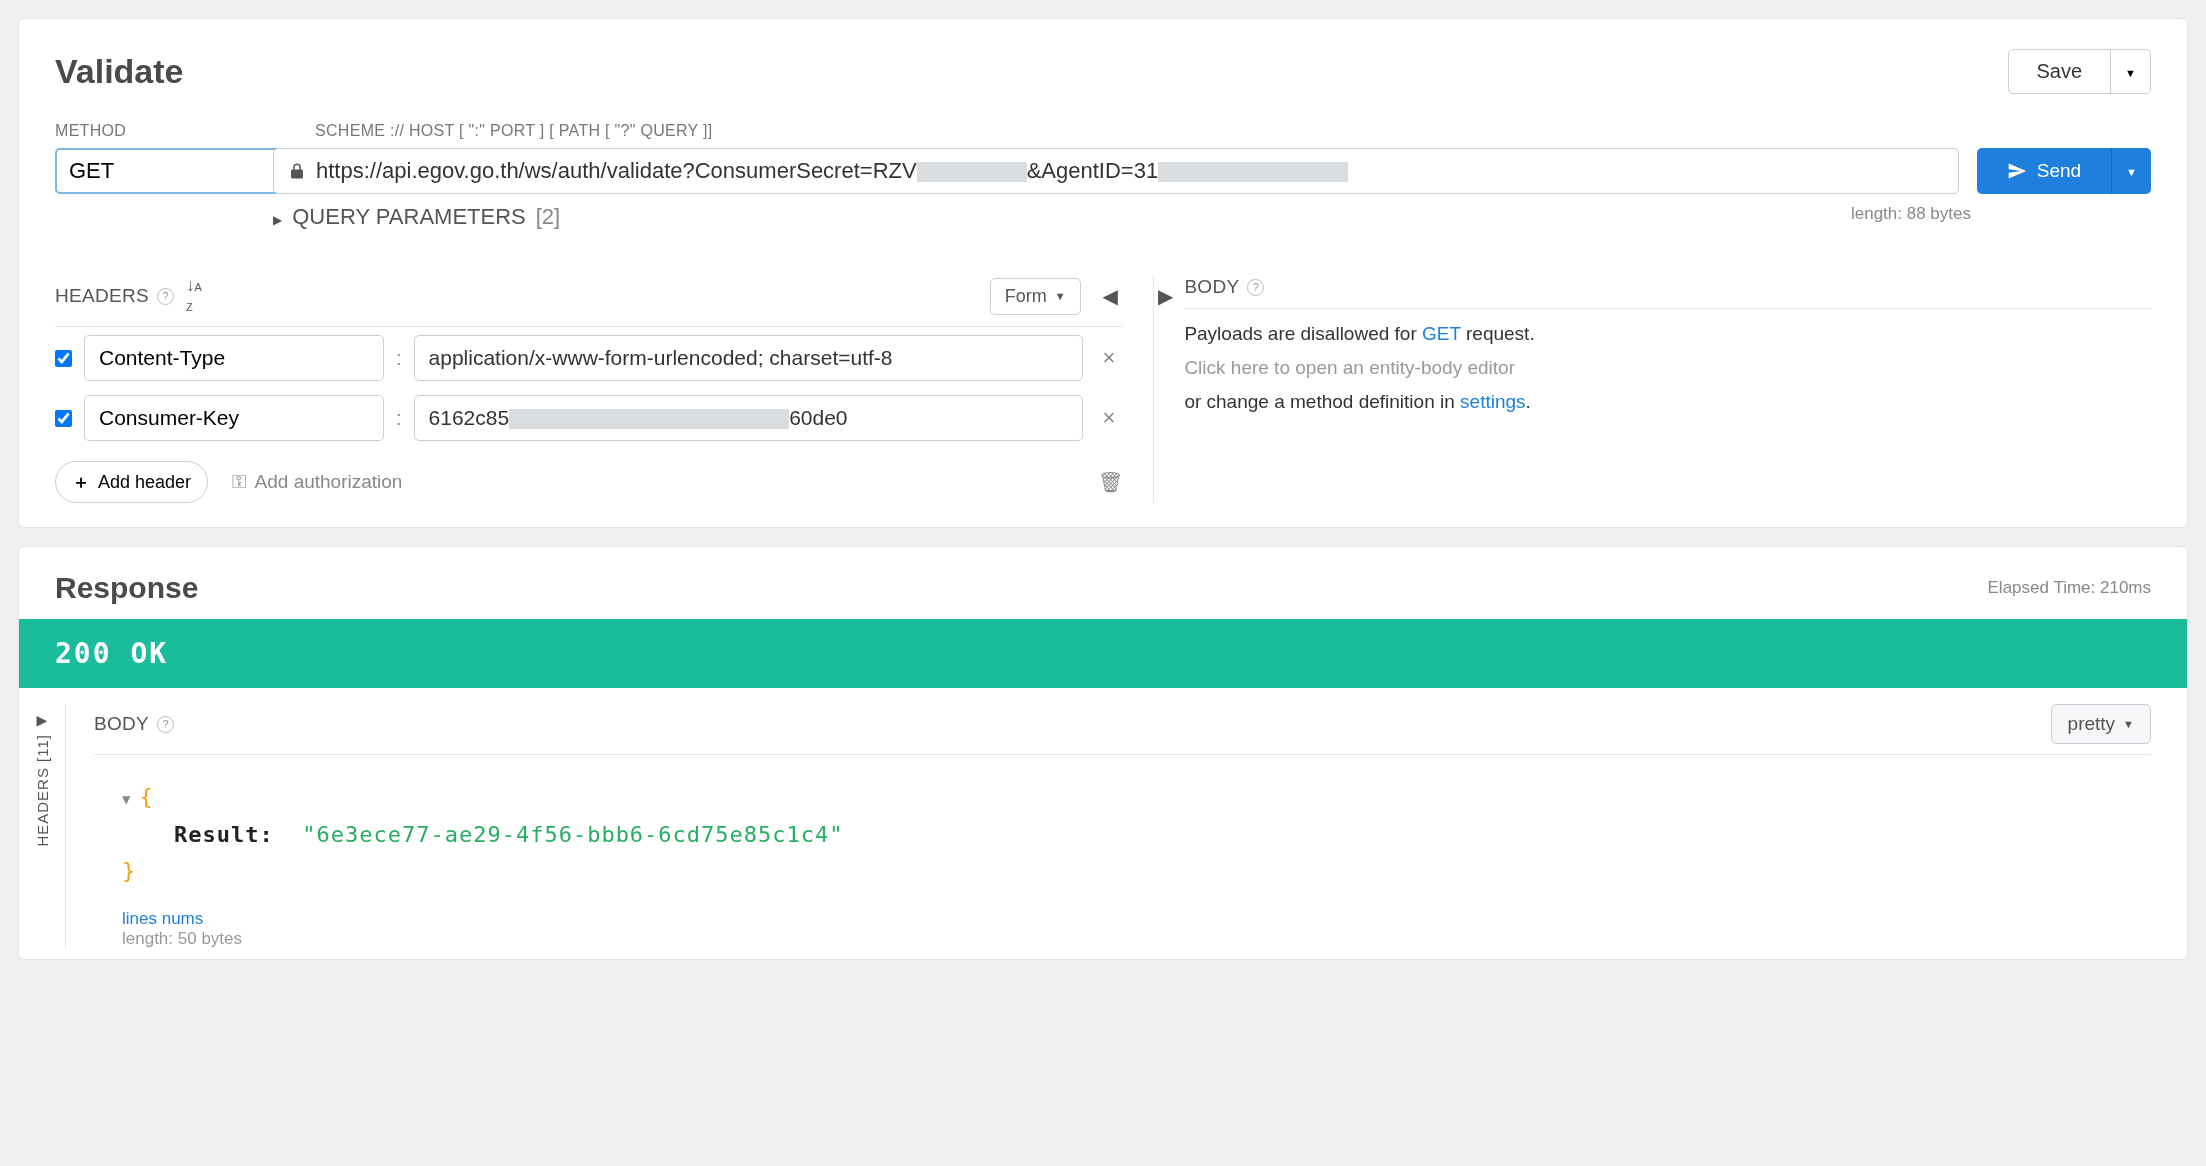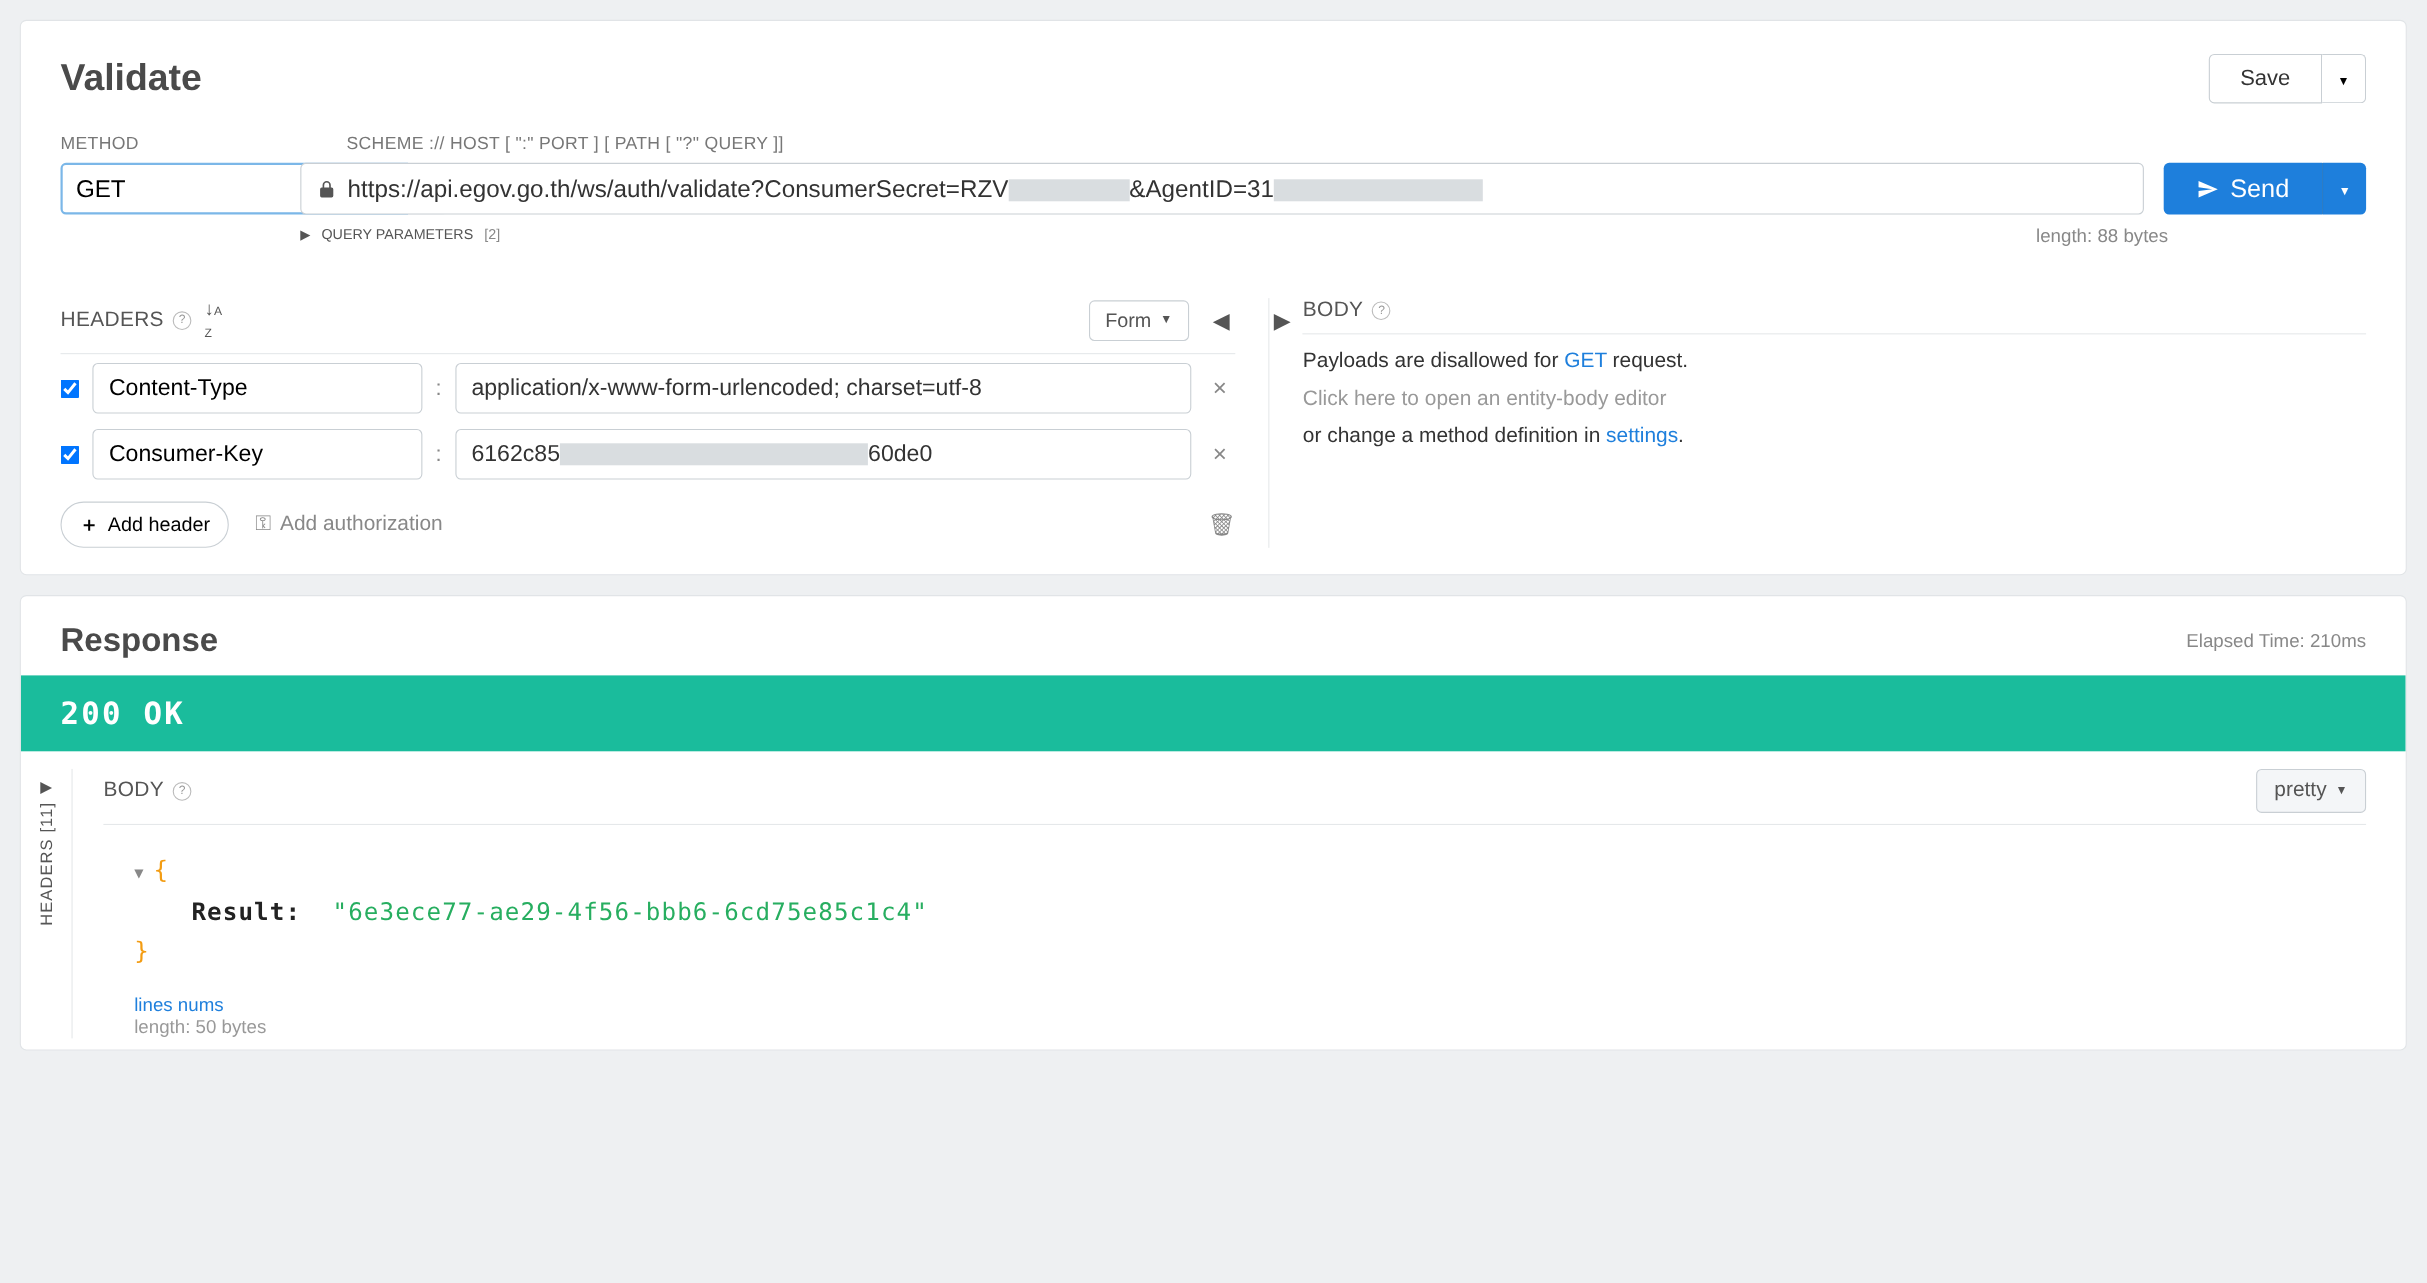--- a/index.html
+++ b/index.html
@@ -16,24 +16,24 @@
 .field-label-url { font-size: 16px; color: #777; letter-spacing: 0.3px; }
 .url-row { display: flex; align-items: stretch; gap: 18px; }
 .method-group { display: flex; width: 200px; }
 .method-input { flex: 1; border: 2px solid #7bb7e8; border-radius: 5px 0 0 5px; padding: 8px 12px; font-size: 22px; background: #fff; outline: none; }
 .method-caret { border: 1px solid #c9cfd4; border-left: none; background: #f4f6f8; padding: 8px 12px; border-radius: 0 5px 5px 0; font-size: 14px; cursor: pointer; color:#555; }
 .url-input-wrap { flex: 1; display: flex; align-items: center; border: 1px solid #c9cfd4; border-radius: 5px; padding: 0 14px; background: #fff; }
 .lock-icon { width: 18px; height: 18px; margin-right: 10px; fill: #555; }
 .url-text { flex: 1; font-size: 22px; color: #333; white-space: nowrap; overflow: hidden; }
 .url-text .redact { display: inline-block; height: 20px; background: #d9dde0; vertical-align: middle; }
 .send-group { display: flex; }
-.send-btn { display: flex; align-items: center; gap: 10px; background: #1e7fdc; color: #fff; border: none; padding: 10px 30px; font-size: 23px; border-radius: 5px 0 0 5px; cursor: pointer; }
+.send-btn { display: flex; align-items: center; gap: 10px; background: #1e7fdc; color: #fff; border: none; padding: 10px 30px; font-size: 19px; border-radius: 5px 0 0 5px; cursor: pointer; }
 .send-caret { background: #1e7fdc; color: #fff; border: none; border-left: 1px solid #166ab8; padding: 10px 14px; border-radius: 0 5px 5px 0; cursor: pointer; font-size: 14px; }
 .under-url { display: flex; justify-content: space-between; margin-top: 10px; margin-left: 218px; margin-right: 180px; }
-.query-params { display: flex; align-items: flex-start; gap: 10px; color: #555; font-size: 13px; cursor: pointer; }
+.query-params { display: flex; align-items: flex-start; gap: 10px; color: #555; font-size: 22px; cursor: pointer; }
 .qp-count { color: #888; }
 .length-info { font-size: 17px; color: #888; }
 .sections-row { display: flex; margin-top: 46px; gap: 0; }
 .headers-col { flex: 1.05; padding-right: 30px; }
 .body-col { flex: 0.95; padding-left: 30px; border-left: 1px solid #e5e8ea; }
 .section-header { display: flex; align-items: center; justify-content: space-between; border-bottom: 1px solid #e5e8ea; padding-bottom: 10px; margin-bottom: 8px; }
 .section-left { display: flex; align-items:center; gap: 8px; }
 .section-title { font-size: 19px; color: #555; letter-spacing: 0.3px; }
 .help-icon { width: 17px; height: 17px; border: 1px solid #bbb; border-radius: 50%; display: inline-flex; align-items:center; justify-content:center; font-size: 11px; color: #999; }
 .sort-icon { font-size: 17px; color: #555; margin-left: 4px; cursor:pointer; }

